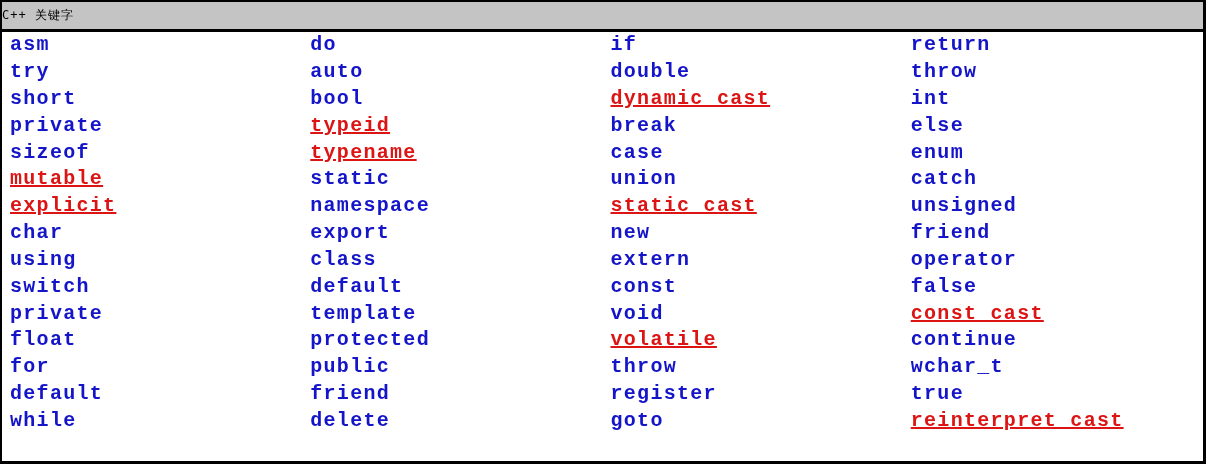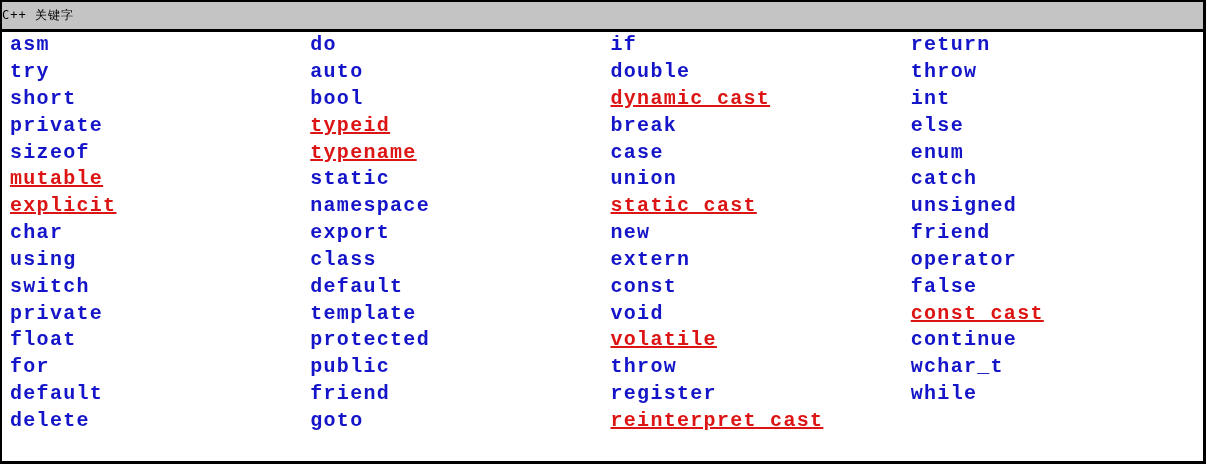--- a/index.html
+++ b/index.html
@@ -107,20 +107,21 @@
       <div class="kw-cell blue">protected</div>
       <div class="kw-cell red">volatile</div>
       <div class="kw-cell blue">continue</div>
       <div class="kw-cell blue">for</div>
       <div class="kw-cell blue">public</div>
       <div class="kw-cell blue">throw</div>
       <div class="kw-cell blue">wchar_t</div>
       <div class="kw-cell blue">default</div>
       <div class="kw-cell blue">friend</div>
       <div class="kw-cell blue">register</div>
+      <div class="kw-cell blue">true</div>
       <div class="kw-cell blue">while</div>
       <div class="kw-cell blue">delete</div>
       <div class="kw-cell blue">goto</div>
       <div class="kw-cell red">reinterpret_cast</div>
       <div class="kw-cell blue"></div>
       <div class="kw-cell blue"></div>
     </div>
 </div>
 
 </body></html>

